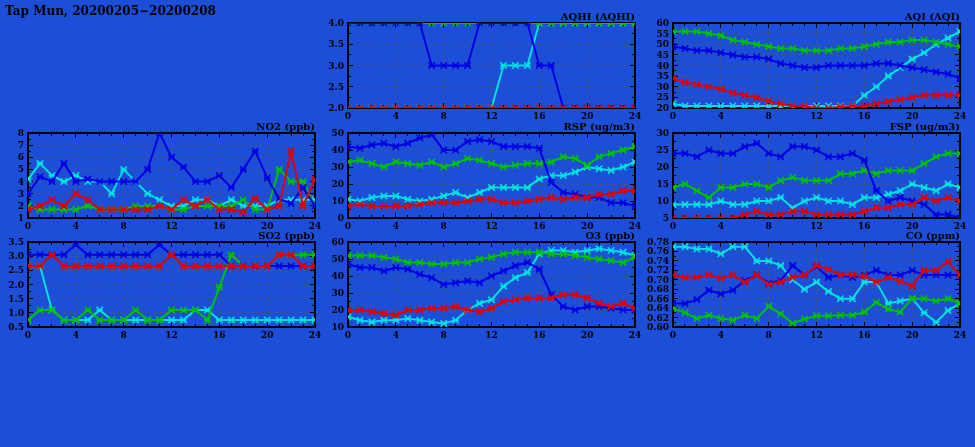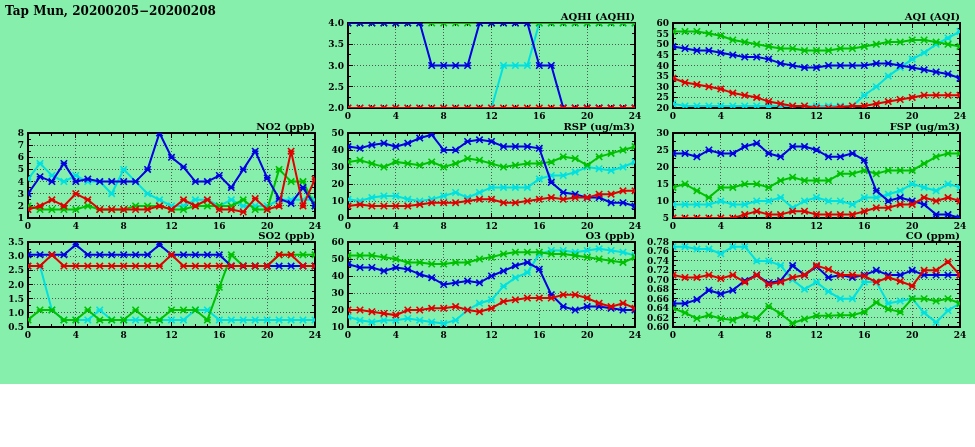--- a/index.html
+++ b/index.html
@@ -1,16 +1,16 @@
 <!DOCTYPE html>
 <html><head>
 <meta charset="utf-8">
 <style>
   html,body{margin:0;padding:0;background:#ffffff;}
-  #canvas{position:relative;width:975px;height:384px;background:#86efac;overflow:hidden;
+  #canvas{position:relative;width:975px;height:447px;background:#1d4ed8;overflow:hidden;
           font-family:"DejaVu Serif", serif;}
   #page-title{position:absolute;left:5px;top:4px;font-size:12px;font-weight:bold;color:#000;}
   .chart{position:absolute;width:322px;height:114px;}
   .chart svg{overflow:visible;display:block;}
   text{font-family:"DejaVu Serif", serif;font-weight:bold;fill:#000;}
   .ticklabel{font-size:9px;}
   .charttitle{font-size:10px;}
 </style>
 </head>
 <body>

